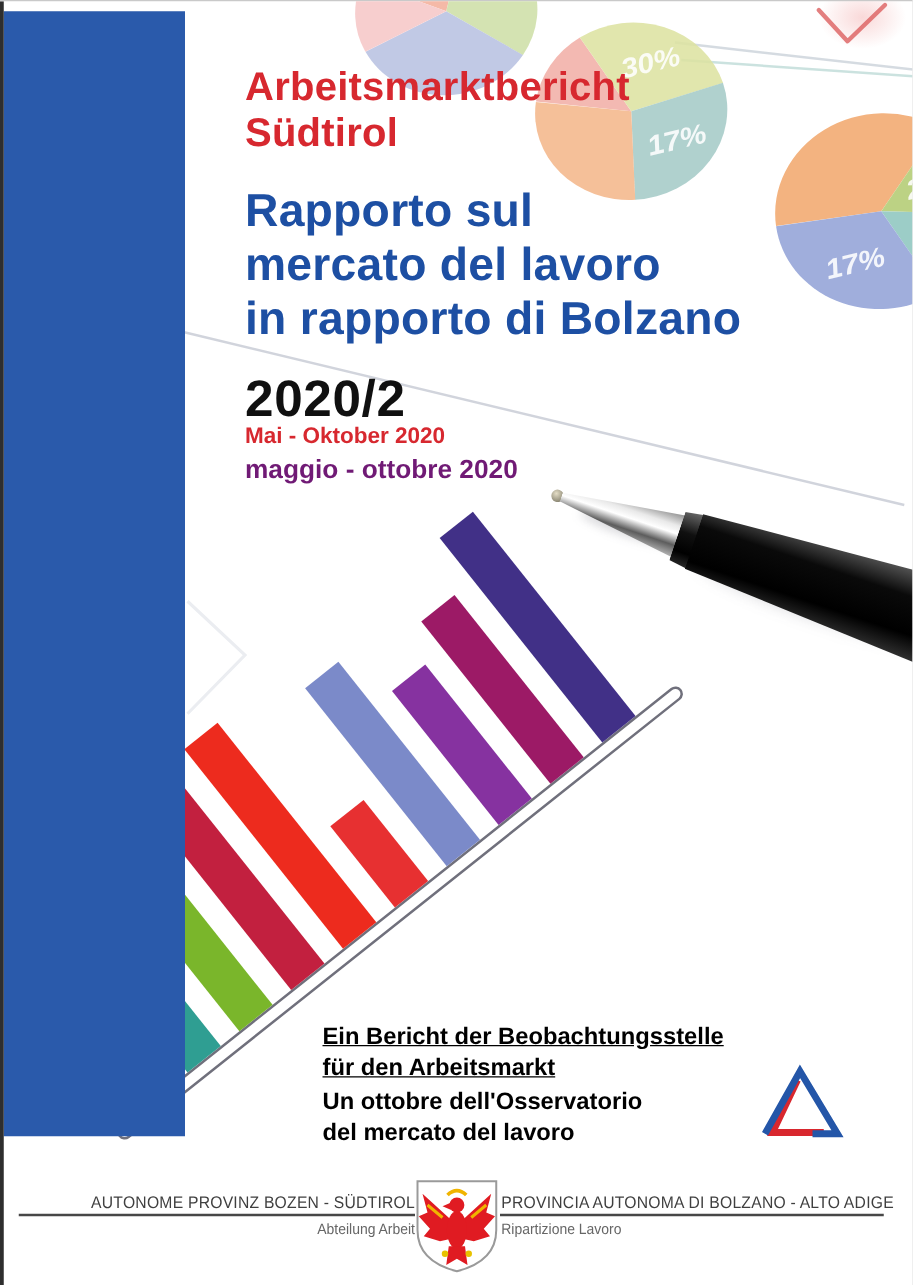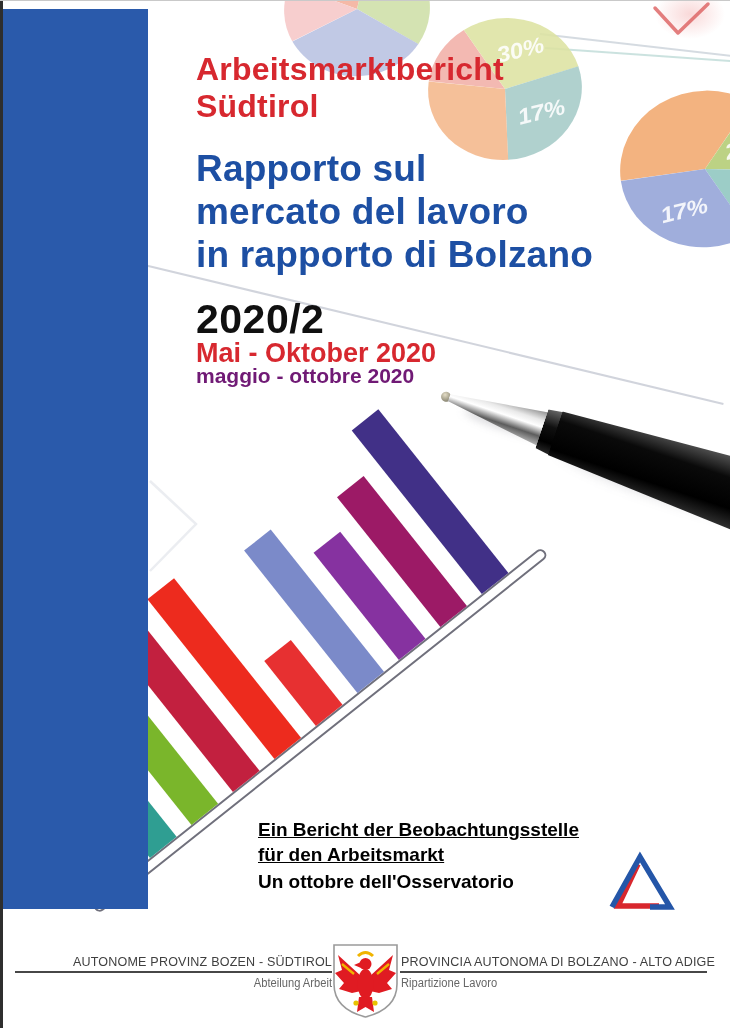--- a/index.html
+++ b/index.html
@@ -20,21 +20,21 @@
   .sheet-chevron{position:absolute;z-index:2;}
   .checkmark{position:absolute;z-index:2;}
   .pink-blob{position:absolute;width:70px;height:50px;border-radius:50%;
     background:radial-gradient(closest-side, rgba(242,170,170,.45), rgba(242,170,170,0));z-index:1;}
 
   
   .t{position:absolute;z-index:8;font-weight:bold;}
   .title-de{left:196px;top:50px;font-size:32px;line-height:37px;letter-spacing:.2px;}
   .title-it{left:196px;top:146px;font-size:37px;line-height:43px;letter-spacing:.2px;}
   .edition{left:196px;top:283px;font-size:41px;letter-spacing:.5px;margin-top:12px;}
-  .period-de{left:196px;top:337px;font-size:27px;}
+  .period-de{left:196px;top:337px;font-size:18px;}
   .period-it{left:196px;top:363px;font-size:21px;}
   .issuer-de{left:258px;top:816px;font-size:19px;line-height:25px;text-decoration:underline;}
   .issuer-it{left:258px;top:868px;font-size:19px;line-height:25px;}
 
   
   .chart-wrap{
     position:absolute; left:150px; top:627px; width:460px; height:230px;
     transform:rotate(-38.5deg); transform-origin:left bottom; z-index:3;
   }
   .bar-row{position:absolute;left:0;bottom:0;width:100%;height:100%;
@@ -168,20 +168,21 @@
   <div class="t edition" style="color: rgb(16, 16, 16);">2020/2</div>
   <div class="t period-de" style="color: rgb(215, 40, 47);">Mai - Oktober 2020</div>
   <div class="t period-it" style="color: #701a75;">maggio - ottobre 2020</div>
 
   <div class="t issuer-de">
       <div>Ein Bericht der Beobachtungsstelle</div>
       <div>für den Arbeitsmarkt</div>
     </div>
   <div class="t issuer-it">
       <div>Un ottobre dell'Osservatorio</div>
+      <div>del mercato del lavoro</div>
     </div>
 
   <svg class="obs-logo" width="76" height="60" viewBox="0 0 76 60">
     <path d="M34,13 L14,55 L55,55" fill="none" stroke="#d8272e" stroke-width="5.5" stroke-linejoin="miter"></path>
     <path d="M8,56 L36,6 L66,56 L46,56" fill="none" stroke="#2456a8" stroke-width="5.5" stroke-linejoin="miter"></path>
   </svg>
 
   <div class="footer">
     <div class="f-org f-left1">AUTONOME PROVINZ BOZEN - SÜDTIROL</div>
     <div class="f-rule f-rule-left"></div>

